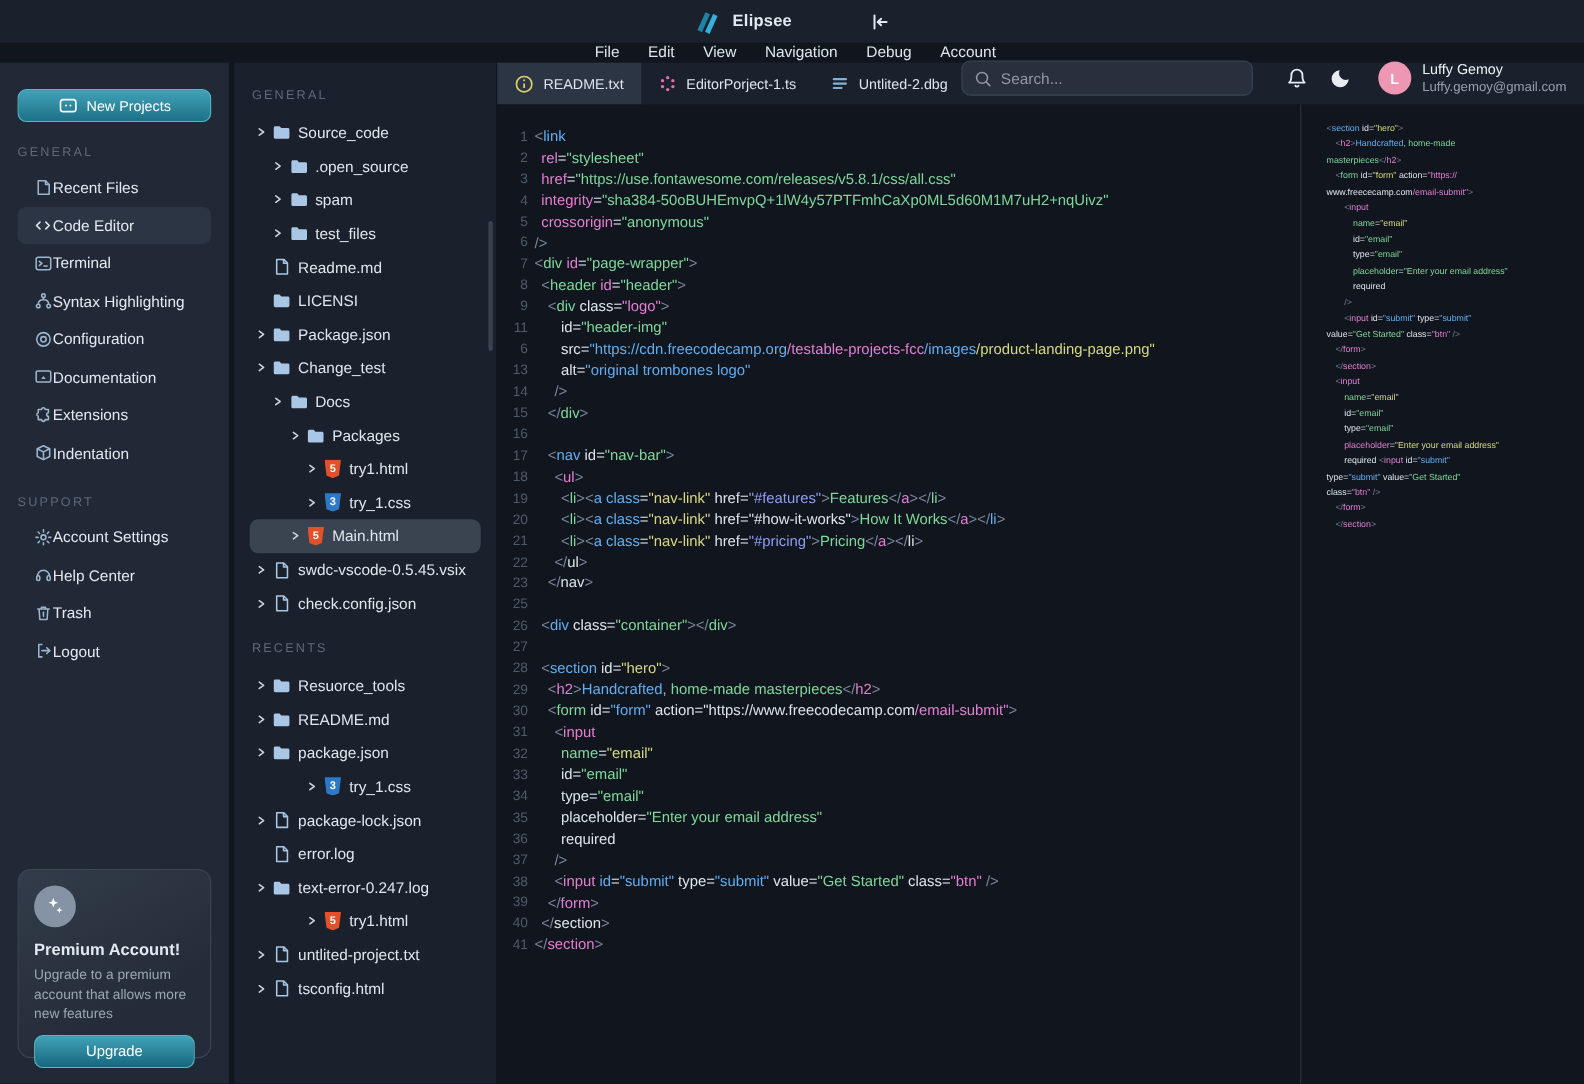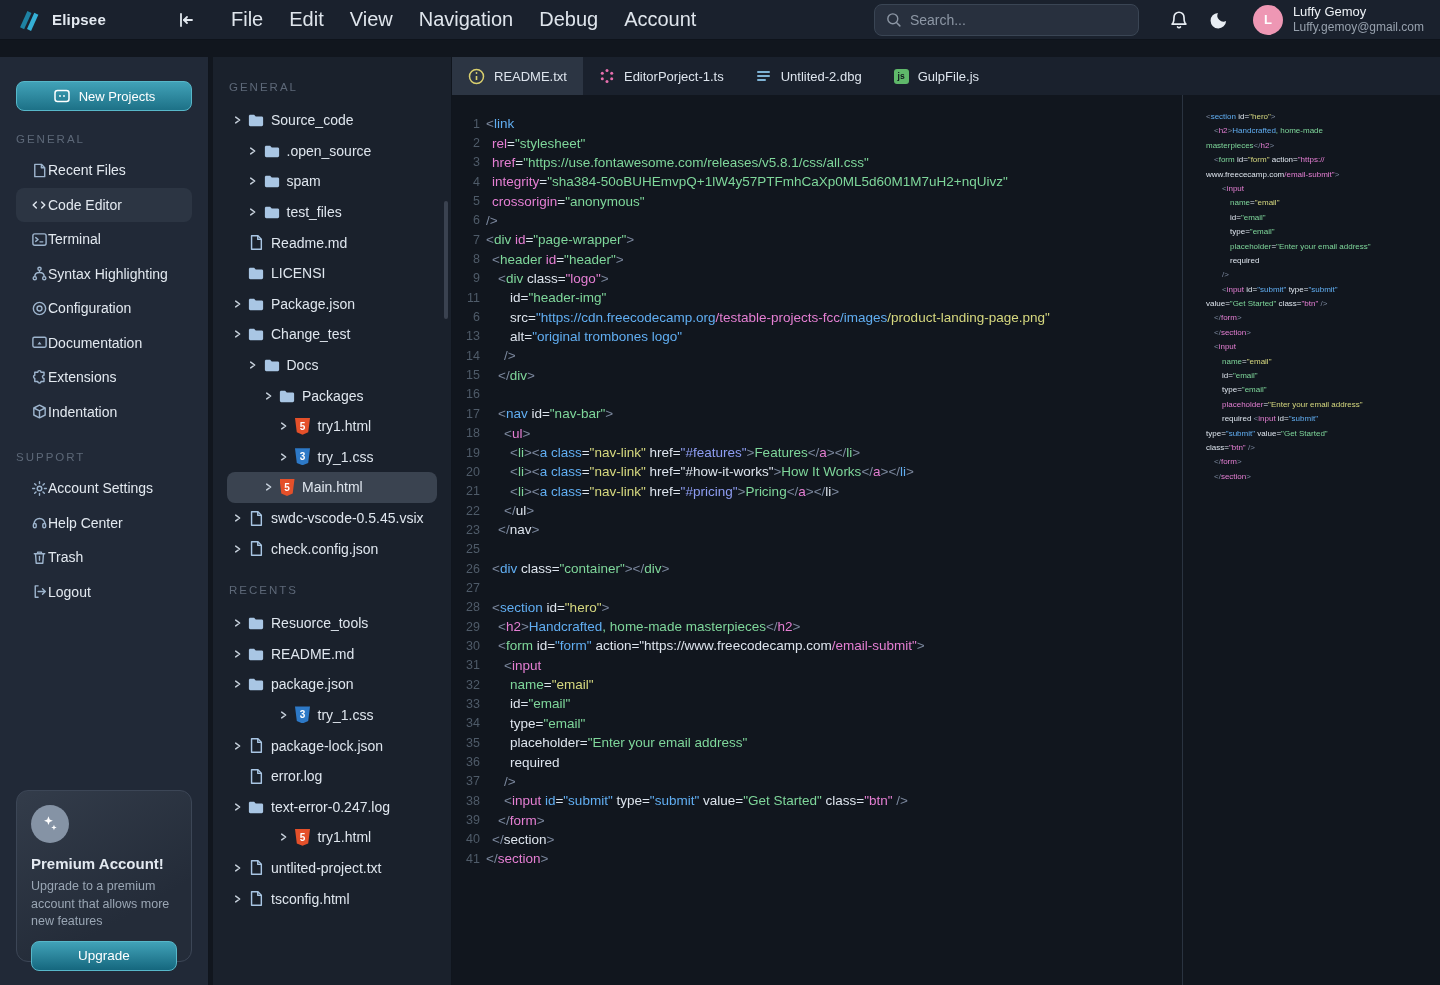--- a/index.html
+++ b/index.html
@@ -1,27 +1,27 @@
 <!DOCTYPE html>
 <html><head>
 <meta charset="utf-8">
 <style>
   * { margin:0; padding:0; box-sizing:border-box; }
   html,body { width:1440px; height:985px; overflow:hidden; background:#11161e;
     font-family:"Liberation Sans", sans-serif; color:#e3e9f0; }
 
   
   #topbar { position:absolute; left:0; top:0; width:1440px; height:40px;
-    background:#1a212d; border-bottom:1px solid #0e131b; display:flex; align-items:center; z-index:5; }
+    background:#1a212d; border-bottom:1px solid #0e131b; display:flex; align-items:center; z-index:5;flex-direction:column; }
   #brand { width:212px; height:100%; display:flex; align-items:center; padding:0 16px; flex-shrink:0; }
   #brand .logo { width:26px; height:26px; margin-right:10px; }
   #brand .appname { font-size:15px; font-weight:bold; letter-spacing:.2px; }
   #brand .collapse { margin-left:auto; cursor:pointer; display:flex; }
   #menu { display:flex; align-items:center; margin-left:6px; }
-  .menu-item { padding:0 13px; font-size:20px; color:#dfe5ec; cursor:pointer; }
+  .menu-item { padding:0 13px; font-size:14px; color:#dfe5ec; cursor:pointer; }
   #topbar-right { margin-left:auto; display:flex; align-items:center; padding-right:16px; }
   #searchbox { width:265px; height:32px; background:#28303e; border:1px solid #3a4554; border-radius:8px;
     display:flex; align-items:center; padding:0 10px; margin-right:28px; }
   #searchbox .ph { color:#8d97a5; font-size:14px; margin-left:8px; }
   .tb-icon { display:flex; align-items:center; justify-content:center; width:24px; height:24px; cursor:pointer; }
   #bell { margin-right:16px; } #moon { margin-right:22px; }
   #avatar { width:30px; height:30px; border-radius:50%; background:#ee97b4; color:#fdfdfe;
     display:flex; align-items:center; justify-content:center; font-size:13px; font-weight:bold; margin-right:10px; }
   #userblock { line-height:1.25; }
   #userblock .uname { font-size:13px; color:#eef2f6; }

